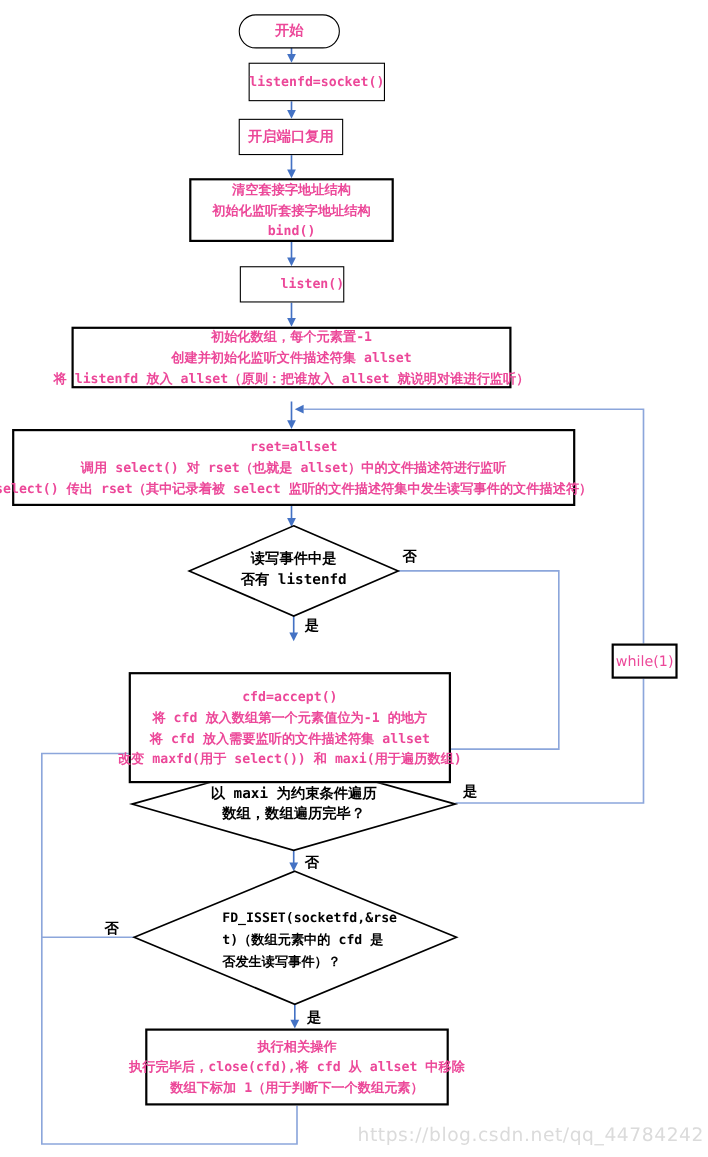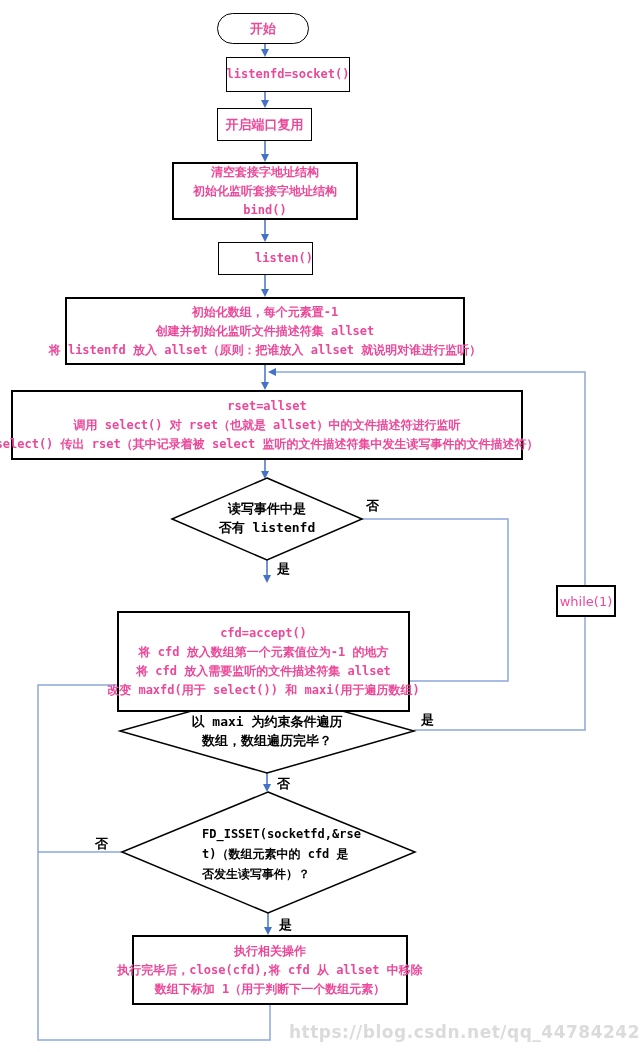--- a/index.html
+++ b/index.html
@@ -12,21 +12,21 @@
   .diamond{fill:#ffffff;stroke:#000000;stroke-width:1.5;}
   .node{position:absolute;background:#ffffff;border:2px solid #000000;box-sizing:border-box;
         display:flex;flex-direction:column;justify-content:center;align-items:center;
         font-weight:bold;color:#ec4899;}
   .thin{border-width:1.5px;}
   .oval{border-radius:16px;border-width:1.5px;}
   .line{white-space:nowrap;}
   .dtext{position:absolute;font-weight:bold;color:#000000;text-align:center;}
   .blabel{position:absolute;font-weight:bold;color:#000000;font-size:13px;}
   .watermark{position:absolute;right:4px;top:1022px;font-family:"DejaVu Sans","Liberation Sans",sans-serif;
-             font-size:17px;color:#DBDBDB;font-weight:bold;letter-spacing:0.5px;}
+             font-size:17px;color:#DBDBDB;font-weight:normal;letter-spacing:0.5px;}
   .fs12{font-size:12px;line-height:19px;}
   .fs13{font-size:13px;line-height:19px;}
 </style>
 </head>
 <body>
 
 <div id="canvas">
 
   <svg id="wires" width="644" height="1052" viewBox="0 0 644 1052">
 
@@ -83,21 +83,21 @@
   <div class="node fs12" style="left:172px;top:162px;width:186px;height:58px;">
     <div class="line">清空套接字地址结构</div>
     <div class="line">初始化监听套接字地址结构</div>
     <div class="line">bind()</div>
   </div>
 
   <div class="node thin fs12" style="left:218px;top:242px;width:95px;height:33px;padding-left:37px;">
     <div class="line">listen()</div>
   </div>
 
-  <div class="node fs12" style="left:65px;top:297px;width:400px;height:68px;">
+  <div class="node fs12" style="left:65px;top:297px;width:400px;height:56px;">
     <div class="line">初始化数组，每个元素置-1</div>
     <div class="line">创建并初始化监听文件描述符集 allset</div>
     <div class="line">将 listenfd 放入 allset（原则：把谁放入 allset 就说明对谁进行监听）</div>
   </div>
 
   <div class="node fs12" style="left:11px;top:390px;width:512px;height:70px;">
     <div class="line">rset=allset</div>
     <div class="line">调用 select() 对 rset（也就是 allset）中的文件描述符进行监听</div>
     <div class="line">select() 传出 rset（其中记录着被 select 监听的文件描述符集中发生读写事件的文件描述符）</div>
   </div>

